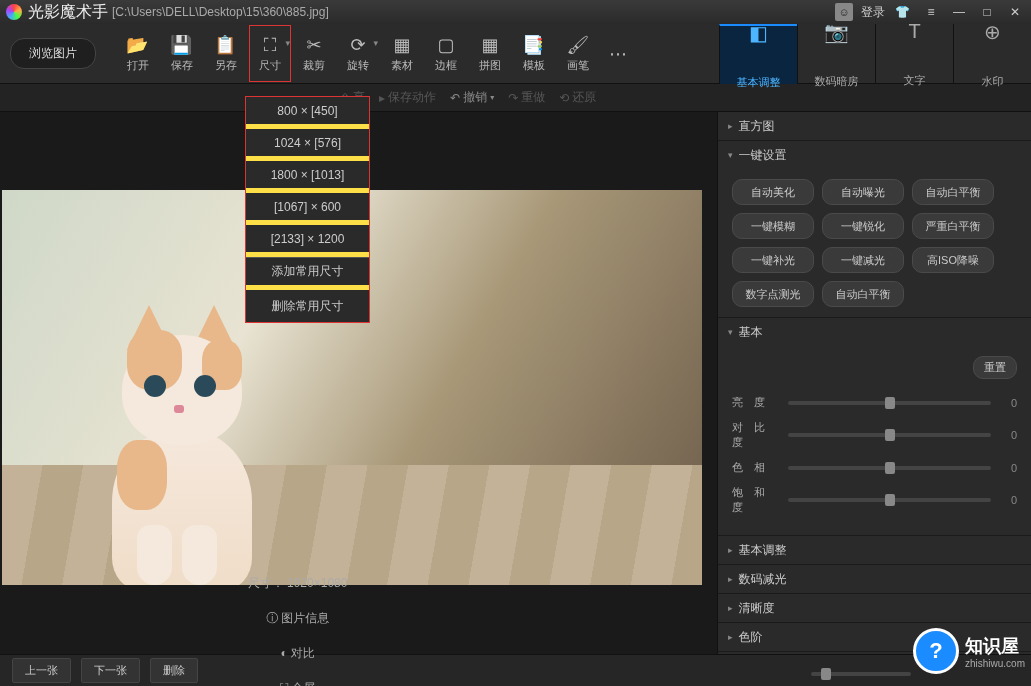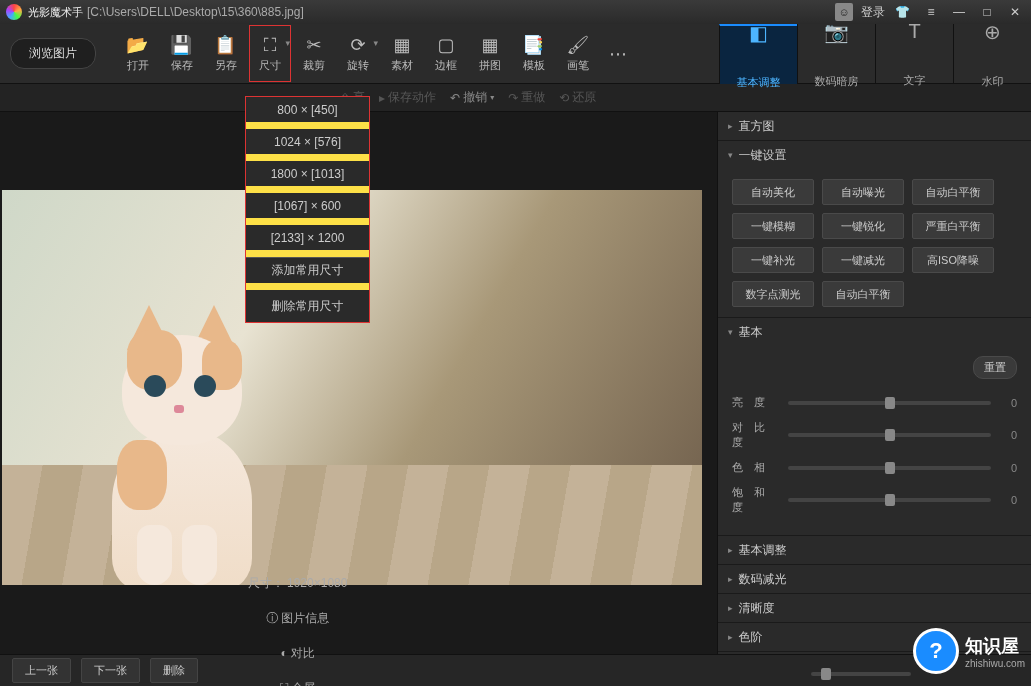--- a/index.html
+++ b/index.html
@@ -1,19 +1,19 @@
 <!DOCTYPE html>
 <html><head>
 <meta charset="utf-8">
 <style>
 * { margin:0; padding:0; box-sizing:border-box; font-family:"Microsoft YaHei",Arial,sans-serif; }
 body { width:1031px; height:686px; background:#1a1a1a; color:#ccc; font-size:12px; overflow:hidden; position:relative; }
 .titlebar { height:24px; background:linear-gradient(#3a3a3a,#2a2a2a); display:flex; align-items:center; padding:0 6px; }
 .logo { width:16px; height:16px; border-radius:50%; background:conic-gradient(#f44,#fa4,#4f4,#4af,#a4f,#f44); margin-right:6px; }
-.titlebar .title { color:#eee; font-size:11px; flex:0 0 auto;font-family:Liberation Mono, monospace; }
+.titlebar .title { color:#eee; font-size:16px; flex:0 0 auto;font-family:Liberation Mono, monospace; }
 .titlebar .path { color:#aaa; margin-left:4px; flex:1; }
 .titlebar .wbtns { display:flex; align-items:center; gap:8px; }
 .wbtn { width:20px; height:18px; display:flex; align-items:center; justify-content:center; color:#ccc; cursor:pointer; }
 .login-face { width:18px; height:18px; background:#888; border-radius:2px; display:flex; align-items:center; justify-content:center; color:#222; font-size:11px; }
 .toolbar { height:60px; background:#2b2b2b; border-bottom:1px solid #111; display:flex; align-items:center; padding-left:10px; position:relative; }
 .browse-btn { background:#1f1f1f; border:1px solid #444; border-radius:14px; padding:6px 18px; color:#ddd; margin-right:20px; cursor:pointer; }
 .tool-group { display:flex; height:100%; }
 .tool { width:44px; display:flex; flex-direction:column; align-items:center; justify-content:center; gap:2px; color:#bbb; cursor:pointer; position:relative; }
 .tool.narrow { width:36px; }
 .tool .ic { font-size:18px; height:22px; display:flex; align-items:center; justify-content:center; }
@@ -37,30 +37,30 @@
 .cat .ear2 { position:absolute; left:110px; top:20px; width:0; height:0; border-left:22px solid transparent; border-right:22px solid transparent; border-bottom:45px solid #e8b88a; }
 .cat .eye { position:absolute; width:22px; height:22px; background:#2a4a5a; border-radius:50%; top:90px; }
 .cat .eye.l { left:62px; } .cat .eye.r { left:112px; }
 .cat .nose { position:absolute; left:92px; top:120px; width:10px; height:8px; background:#d89; border-radius:3px; }
 .cat .body { position:absolute; left:30px; top:145px; width:140px; height:160px; background:linear-gradient(#f5e8dc,#f0ddc8); border-radius:45% 45% 20% 20%; }
 .cat .leg1 { position:absolute; left:55px; bottom:0; width:35px; height:60px; background:#f5e8dc; border-radius:15px 15px 20px 20px; }
 .cat .leg2 { position:absolute; left:100px; bottom:0; width:35px; height:60px; background:#f5e8dc; border-radius:15px 15px 20px 20px; }
 .cat .patch { position:absolute; background:#e8b88a; border-radius:40%; }
 .floor { position:absolute; bottom:0; left:0; right:0; height:120px; background:repeating-linear-gradient(100deg,#c4b298 0 40px,#b8a688 40px 80px); }
 .dropdown { position:absolute; left:245px; top:96px; width:125px; background:#2a2a2a; border:1px solid #d33; z-index:10; }
-.dropdown .opt { height:32px; display:flex; align-items:center; justify-content:center; color:#ccc; font-size:12px; cursor:pointer; border-bottom:7px solid #fde047; }
+.dropdown .opt { height:32px; display:flex; align-items:center; justify-content:center; color:#ccc; font-size:12px; cursor:pointer; border-bottom:5px solid #fde047; }
 .dropdown .opt:last-child { border-bottom:none; }
 .dropdown .sep { height:1px; background:#555; }
 .panel { width:314px; background:#2a2a2a; border-left:1px solid #111; overflow-y:auto; }
 .sect { border-bottom:1px solid #1a1a1a; }
 .sect-h { height:28px; display:flex; align-items:center; padding:0 10px; color:#ccc; cursor:pointer; gap:6px; font-size:12px; }
 .sect-h .tri { font-size:9px; color:#888; }
 .sect-body { padding:10px 14px; }
 .btn-grid { display:flex; flex-wrap:wrap; gap:8px; }
-.pbtn { width:82px; height:26px; background:#3a3a3a; border:1px solid #4a4a4a; color:#ccc; font-size:11px; display:flex; align-items:center; justify-content:center; cursor:pointer; border-radius:2px; }
+.pbtn { width:82px; height:26px; background:#3a3a3a; border:1px solid #4a4a4a; color:#ccc; font-size:11px; display:flex; align-items:center; justify-content:center; cursor:pointer; border-radius:10px; }
 .slider-row { display:flex; align-items:center; gap:8px; margin:10px 0; font-size:11px; color:#aaa; }
 .slider-row .sl-lbl { width:48px; letter-spacing:4px; }
 .slider-row .track { flex:1; height:4px; background:#444; position:relative; border-radius:2px; }
 .slider-row .thumb { position:absolute; left:50%; top:-4px; width:10px; height:12px; background:#888; border-radius:2px; transform:translateX(-50%); cursor:pointer; }
 .slider-row .val { width:18px; text-align:right; color:#888; }
 .reset-btn { float:right; padding:3px 10px; background:#3a3a3a; border:1px solid #4a4a4a; color:#ccc; font-size:11px; cursor:pointer; border-radius:10px; margin-bottom:6px; }
 .statusbar { position:absolute; bottom:0; left:0; right:0; height:32px; background:#262626; border-top:1px solid #111; display:flex; align-items:center; padding:0 12px; gap:10px; font-size:12px; color:#aaa; }
 .sbtn { padding:4px 12px; background:#333; border:1px solid #444; color:#ccc; cursor:pointer; border-radius:2px; font-size:11px; }
 .statusbar .info { margin-left:40px; display:flex; align-items:center; gap:18px;flex-direction:column; }
 .statusbar .info span { display:flex; align-items:center; gap:3px; cursor:pointer; }

